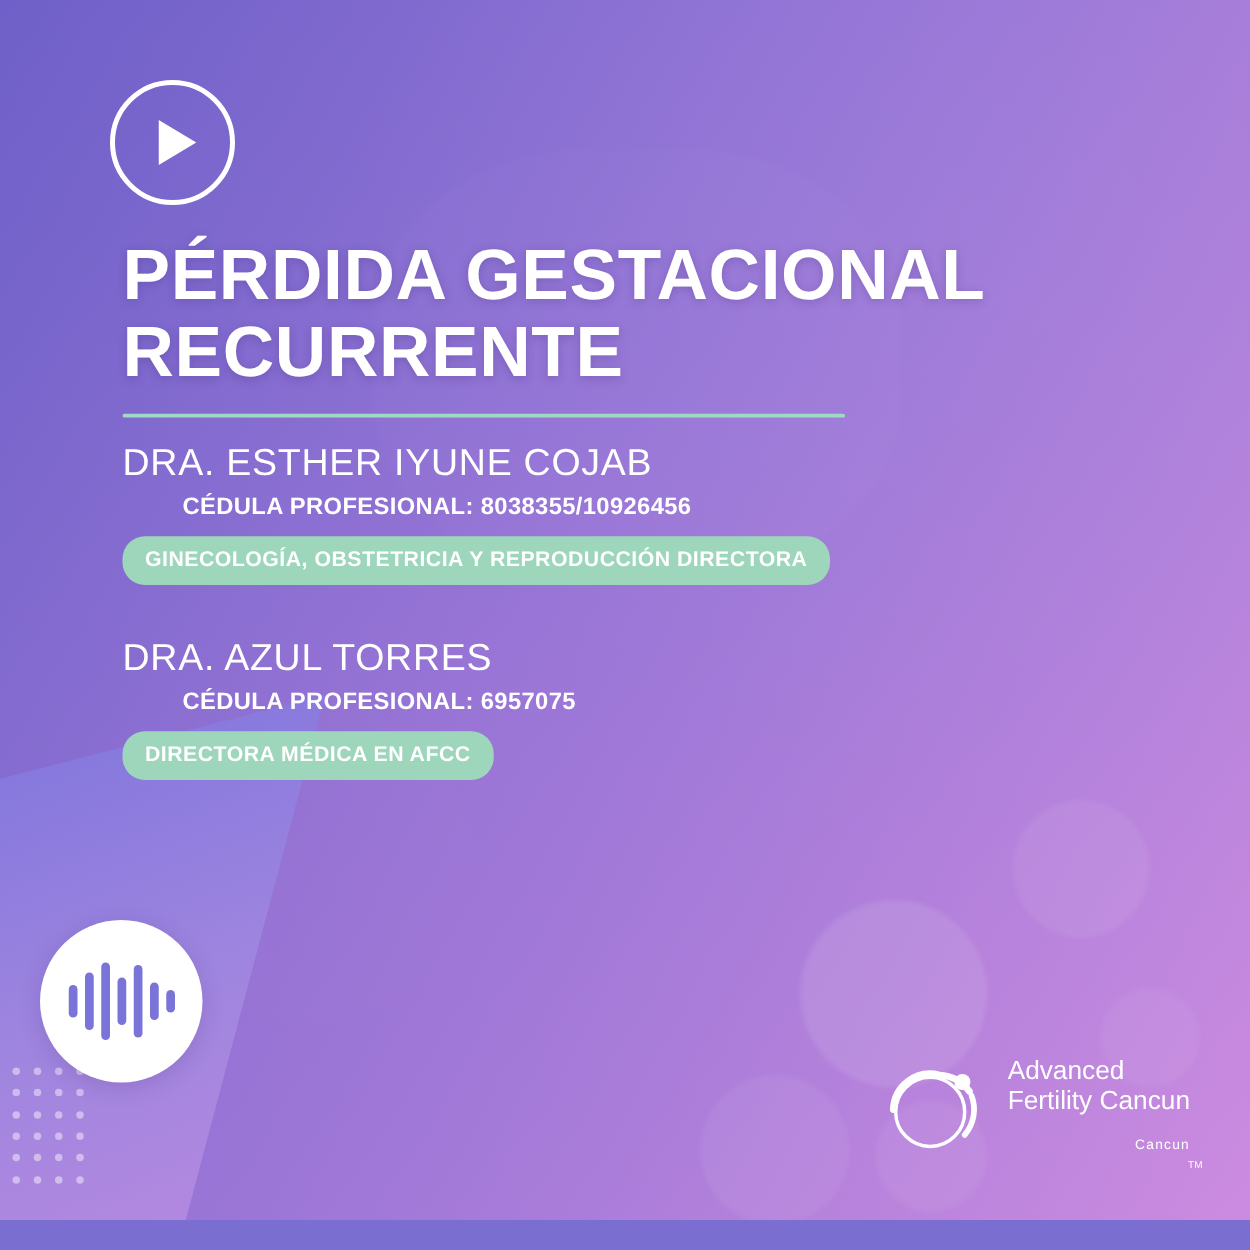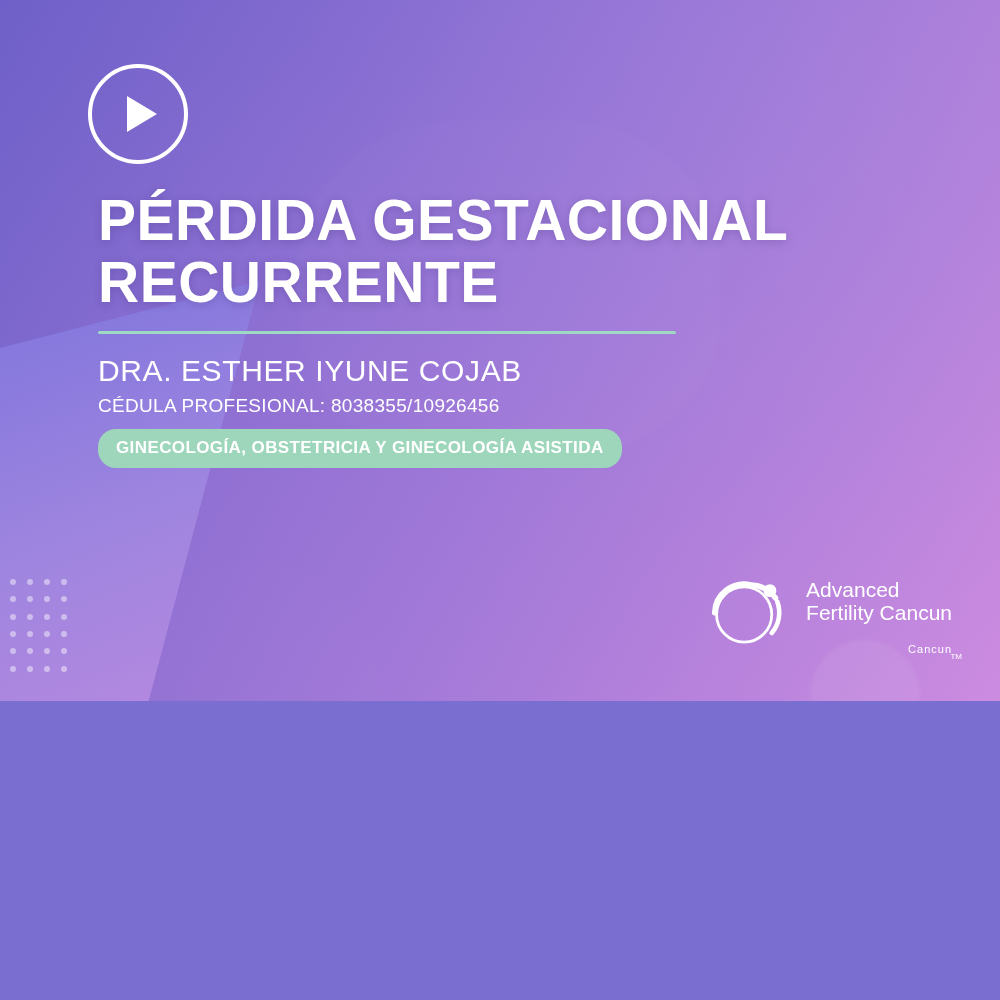--- a/index.html
+++ b/index.html
@@ -4,21 +4,21 @@
 <style>
   * { margin:0; padding:0; box-sizing:border-box; }
   html, body {
     width:1000px; height:1000px;
     font-family:"Liberation Sans", sans-serif;
     overflow:hidden; background:#7a6fd0;
   }
 
   .poster {
     position:relative;
-    width:1000px; height:701px;
+    width:1000px; height:976px;
     overflow:hidden;
     background:
       radial-gradient(circle at 78% 18%, rgba(150,140,220,0.55) 0%, rgba(150,140,220,0) 45%),
       radial-gradient(circle at 25% 70%, rgba(170,120,210,0.45) 0%, rgba(170,120,210,0) 50%),
       linear-gradient(135deg, #6f63c8 0%, #8a74d2 30%, #a97fd8 62%, #c98ade 100%);
   }
 
   
   .blob {
     position:absolute;
@@ -106,22 +106,23 @@
   .doc-name {
     color:#ffffff;
     font-size:30px;
     font-weight:normal;
     letter-spacing:0.6px;
   }
   .doc-license {
     margin-top:7px;
     color:#ffffff;
     font-size:19px;
-    font-weight:normal;
+    font-weight:bold;
     letter-spacing:0.3px;
+    margin-left:48px;
   }
   .doc-tag {
     display:inline-block;
     margin-top:12px;
     padding:9px 18px 10px 18px;
     border-radius:18px;
     background:#9ed6bc;
     color:#ffffff;
     font-size:17px;
     font-weight:bold;
@@ -151,21 +152,21 @@
   .wave-badge span:nth-child(3){ height:62px; }
   .wave-badge span:nth-child(4){ height:38px; }
   .wave-badge span:nth-child(5){ height:58px; }
   .wave-badge span:nth-child(6){ height:30px; }
   .wave-badge span:nth-child(7){ height:18px; }
 
   
   .brand {
     position:absolute;
     right:48px; bottom:46px;
-    display:flex; align-items:flex-end; gap:14px;
+    display:flex; align-items:center; gap:14px;
   }
   .brand-mark { width:92px; height:92px; }
   .brand-text { color:#ffffff; line-height:1.12; }
   .brand-text .l1 { font-size:21px; }
   .brand-text .l2 { font-size:21px; }
   .brand-text .l3 { font-size:11px; text-align:right; letter-spacing:1px; margin-top:18px; }
   .brand-tm { color:#ffffff; font-size:8px; position:absolute; right:-10px; bottom:-6px; }
 </style>
 </head>
 <body>
@@ -214,23 +215,28 @@
     <div class="tri"></div>
   </div>
 
   <div class="content">
     <div class="title">PÉRDIDA GESTACIONAL RECURRENTE</div>
     <div class="rule"></div>
 
     <div class="doctor">
       <div class="doc-name">DRA. ESTHER IYUNE COJAB</div>
       <div class="doc-license">CÉDULA PROFESIONAL: 8038355/10926456</div>
-      <div class="doc-tag">GINECOLOGÍA, OBSTETRICIA Y GINECOLOGÍA ASISTIDA</div>
+      <div class="doc-tag">GINECOLOGÍA, OBSTETRICIA Y REPRODUCCIÓN DIRECTORA</div>
     </div>
 
+    <div class="doctor">
+      <div class="doc-name">DRA. AZUL TORRES</div>
+      <div class="doc-license">CÉDULA PROFESIONAL: 6957075</div>
+      <div class="doc-tag">DIRECTORA MÉDICA EN AFCC</div>
+    </div>
   </div>
 
   <div class="wave-badge">
     <span></span>
       <span></span>
       <span></span>
       <span></span>
       <span></span>
       <span></span>
       <span></span>

